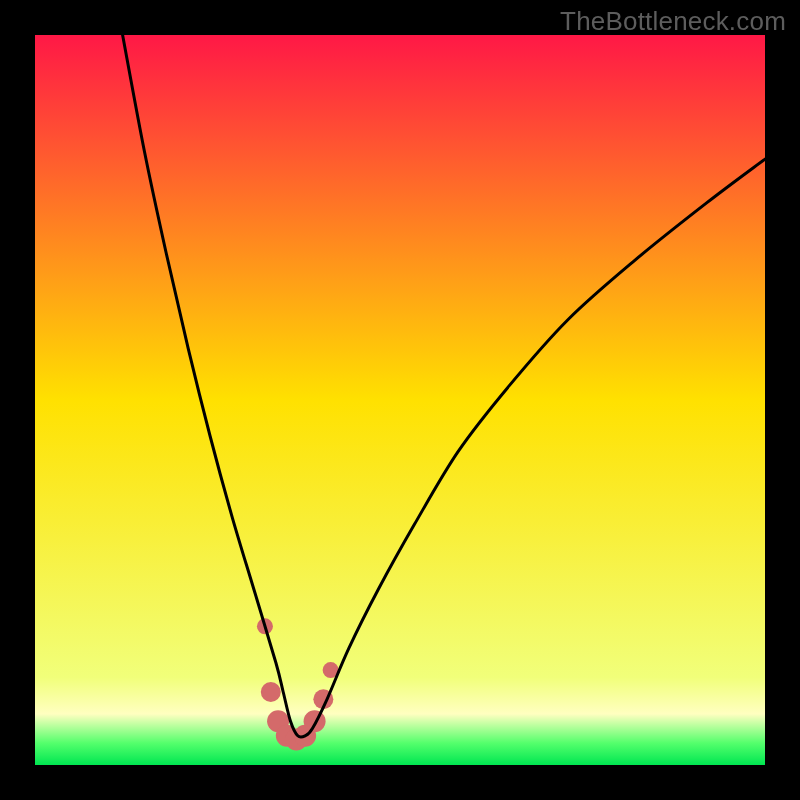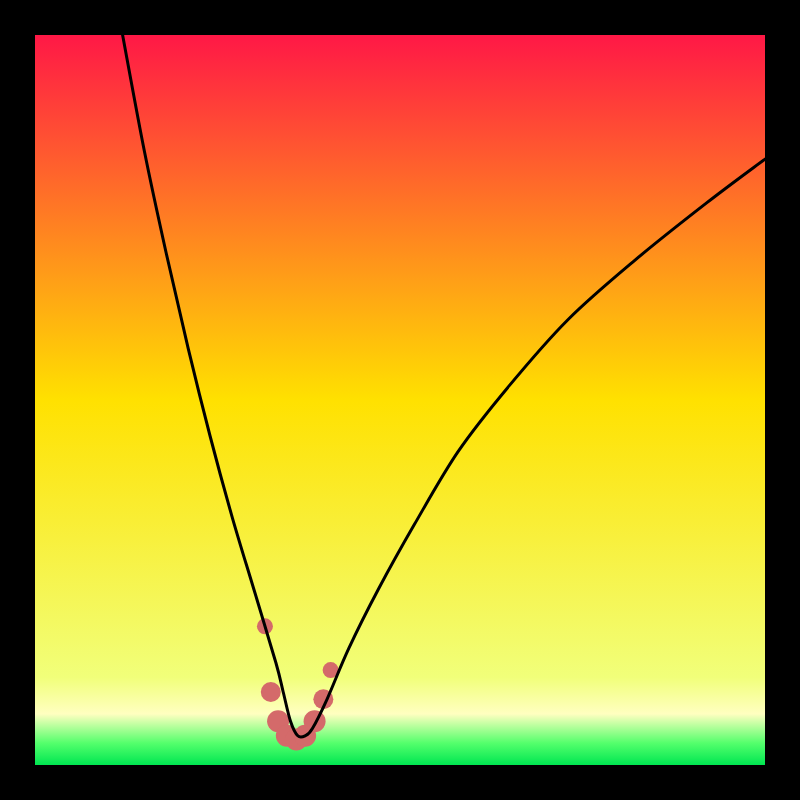--- a/index.html
+++ b/index.html
@@ -37,20 +37,21 @@
     z-index: 5;
   }
   svg {
     display: block;
   }
 </style>
 </head>
 <body>
 
 <div class="frame">
+  <div class="watermark">TheBottleneck.com</div>
   <div class="plot">
     <svg id="plot-svg" width="730" height="730" viewBox="0 0 730 730" preserveAspectRatio="none">
       <defs>
         <linearGradient id="bg-grad" x1="0" y1="0" x2="0" y2="1">
             <stop offset="0%" stop-color="#ff1846"></stop>
             <stop offset="50%" stop-color="#ffe100"></stop>
             <stop offset="88%" stop-color="#f1ff7a"></stop>
             <stop offset="93%" stop-color="#ffffc0"></stop>
             <stop offset="97%" stop-color="#54ff6c"></stop>
             <stop offset="100%" stop-color="#00e651"></stop>

